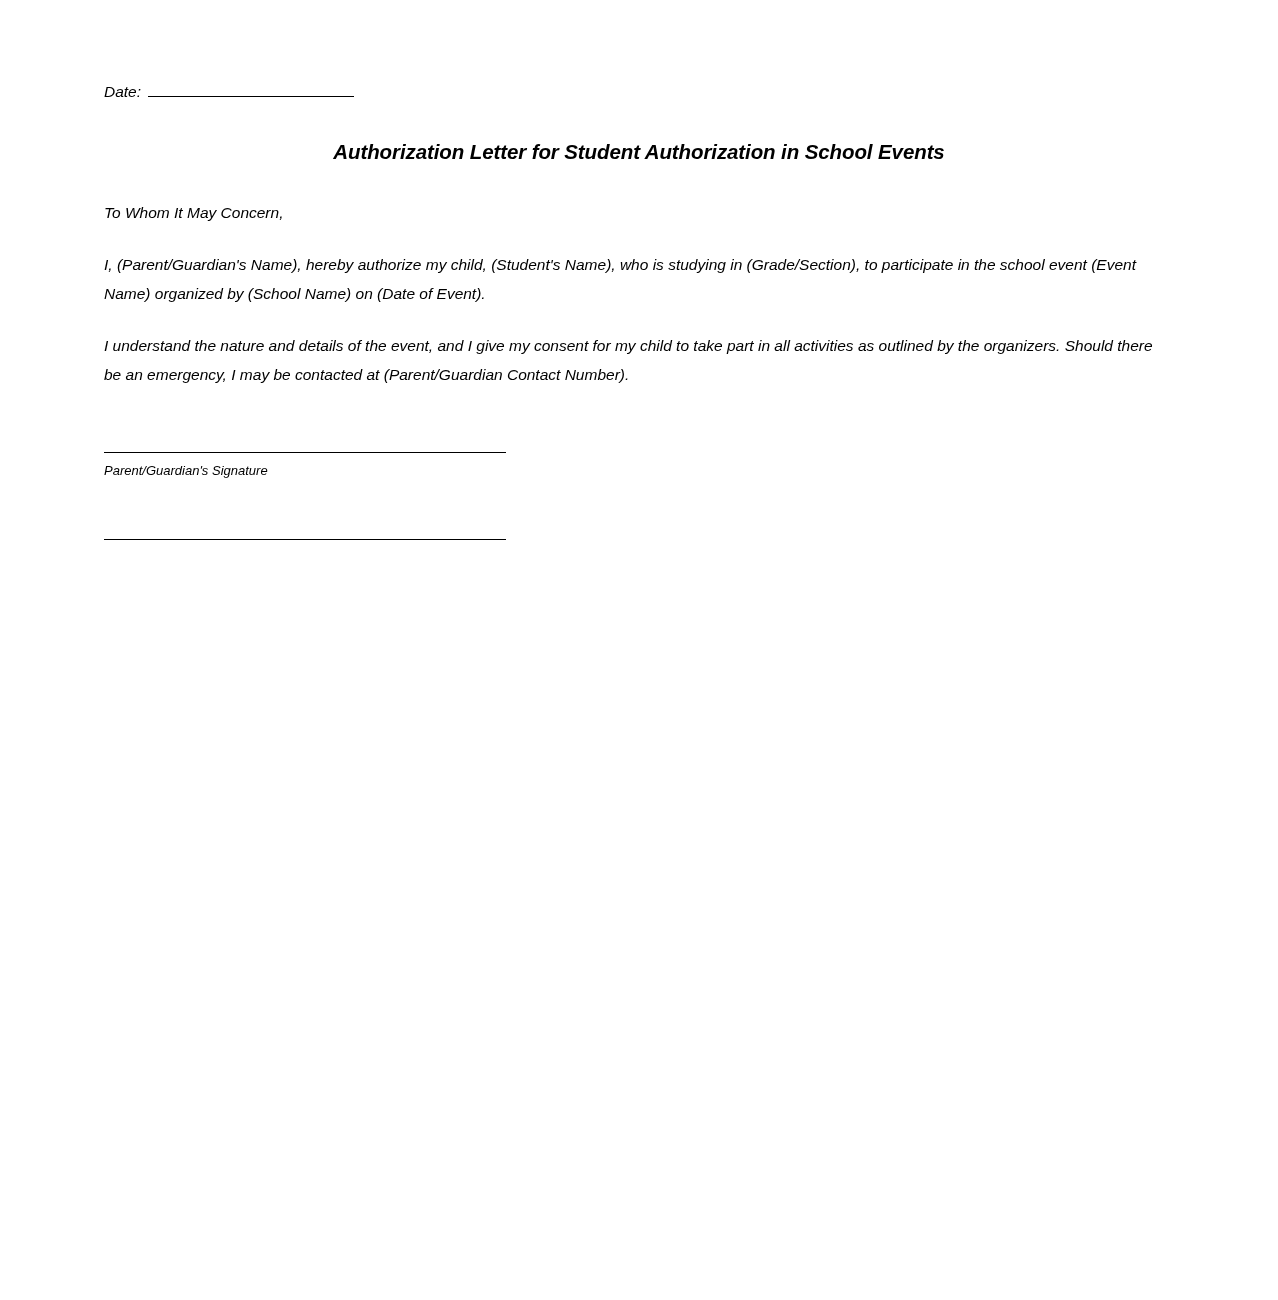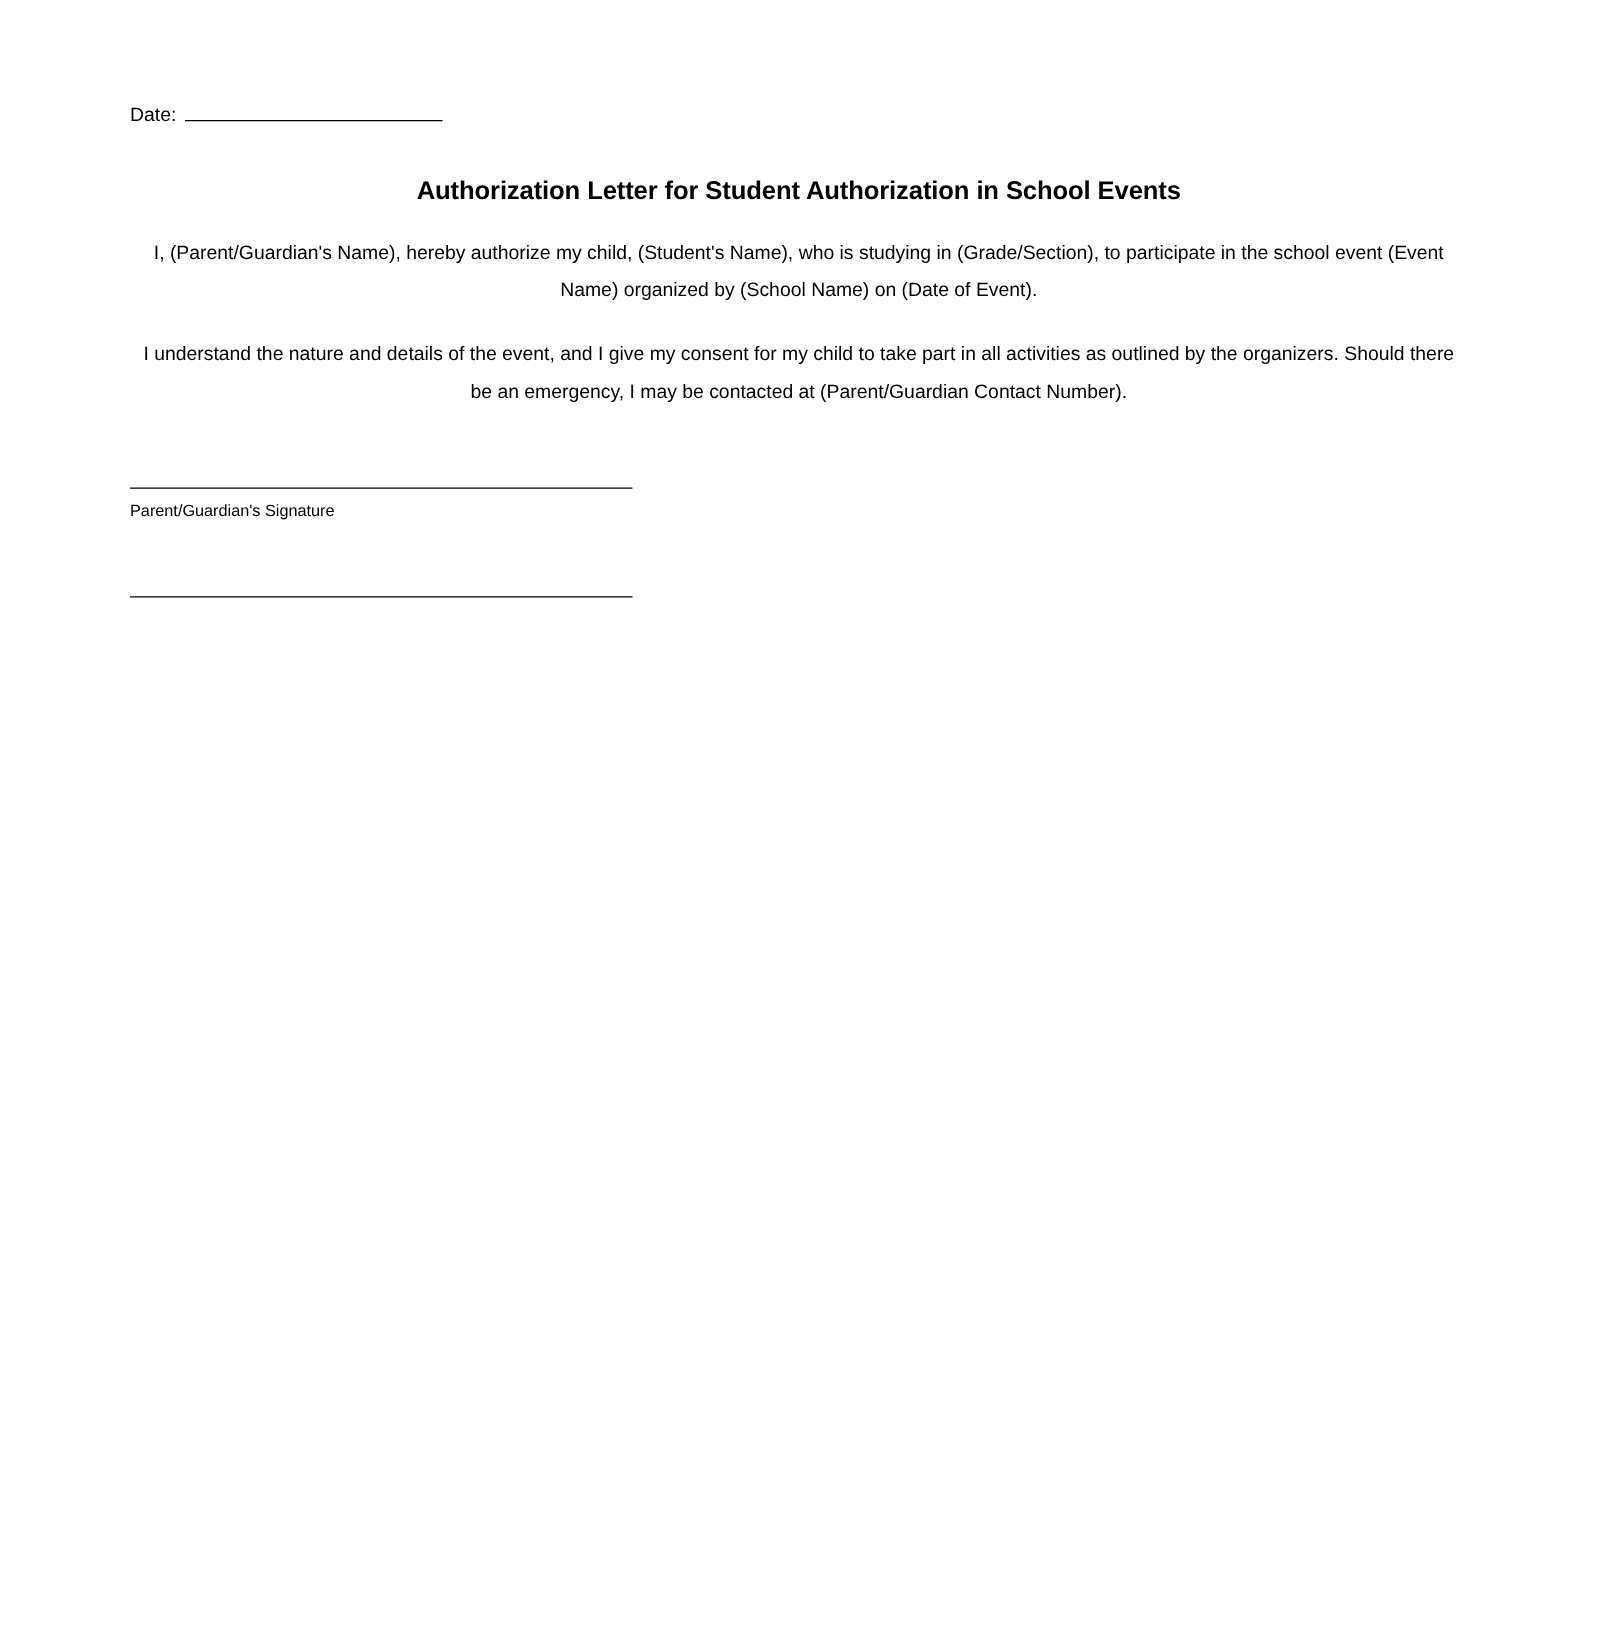--- a/index.html
+++ b/index.html
@@ -21,20 +21,21 @@
     height: 1300px;
     background: #ffffff;
     box-sizing: border-box;
   }
 
   .content {
     position: absolute;
     left: 104px;
     top: 82px;
     width: 1070px;
+    font-style: italic;
   }
 
   
   .date-row {
     display: flex;
     align-items: baseline;
     font-size: 15.5px;
     line-height: 20px;
     white-space: nowrap;
   }
@@ -63,21 +64,21 @@
   
   .salutation {
     font-size: 15.5px;
     line-height: 29.6px;
     margin-top: 33px;
   }
   .para {
     font-size: 15.5px;
     line-height: 29.6px;
     margin-top: 22px;
-    text-align: center;
+    text-align: left;
   }
 
   
   .sig-area {
     margin-top: 62px;
   }
   .sig-block {
     width: 402px;
   }
   .sig-block + .sig-block {
@@ -100,20 +101,21 @@
 <div class="page">
   <div class="content">
 
     <div class="date-row">
       <span class="date-label">Date:</span>
       <span class="date-fill"></span>
     </div>
 
     <h1 class="doc-title">Authorization Letter for Student Authorization in School Events</h1>
 
+    <p class="salutation">To Whom It May Concern,</p>
 
     <p class="para">I, (Parent/Guardian's Name), hereby authorize my child, (Student's Name), who is studying in (Grade/Section), to participate in the school event (Event Name) organized by (School Name) on (Date of Event).</p>
 
     <p class="para">I understand the nature and details of the event, and I give my consent for my child to take part in all activities as outlined by the organizers. Should there be an emergency, I may be contacted at (Parent/Guardian Contact Number).</p>
 
 
     <div class="sig-area">
 
       <div class="sig-block">
         <div class="sig-rule"></div>

